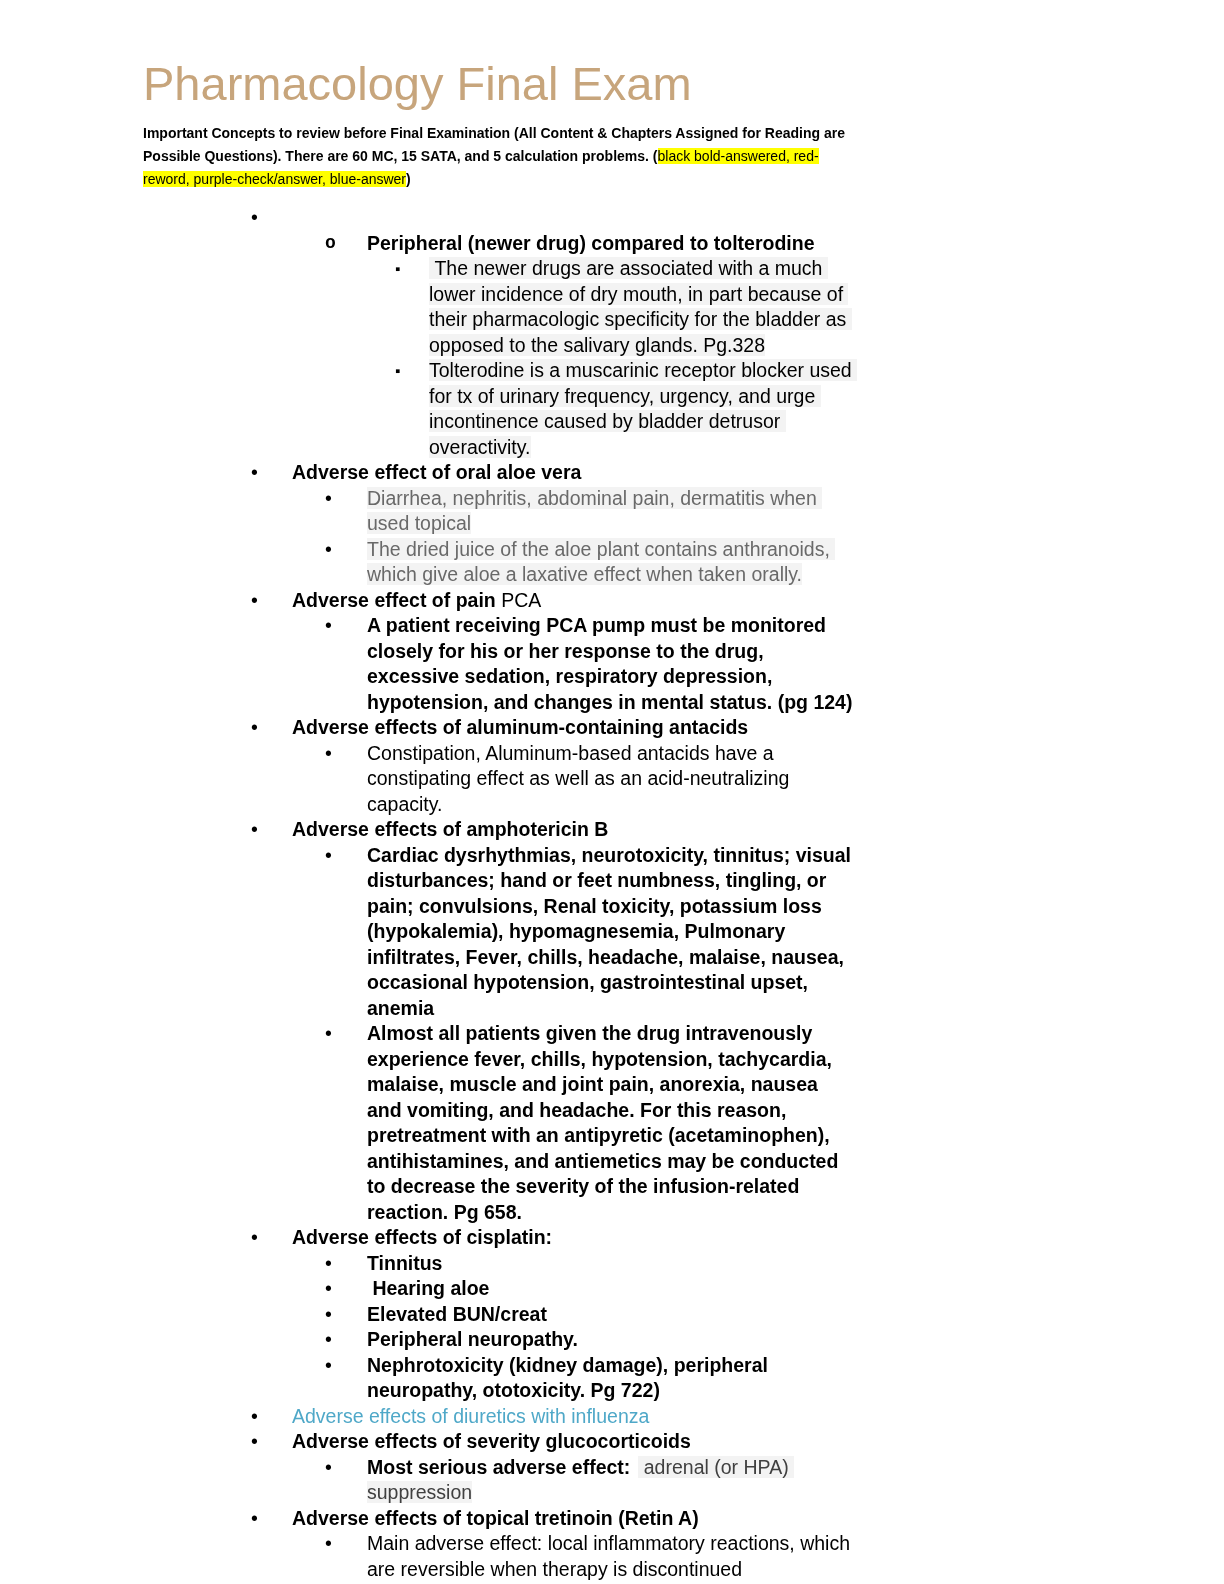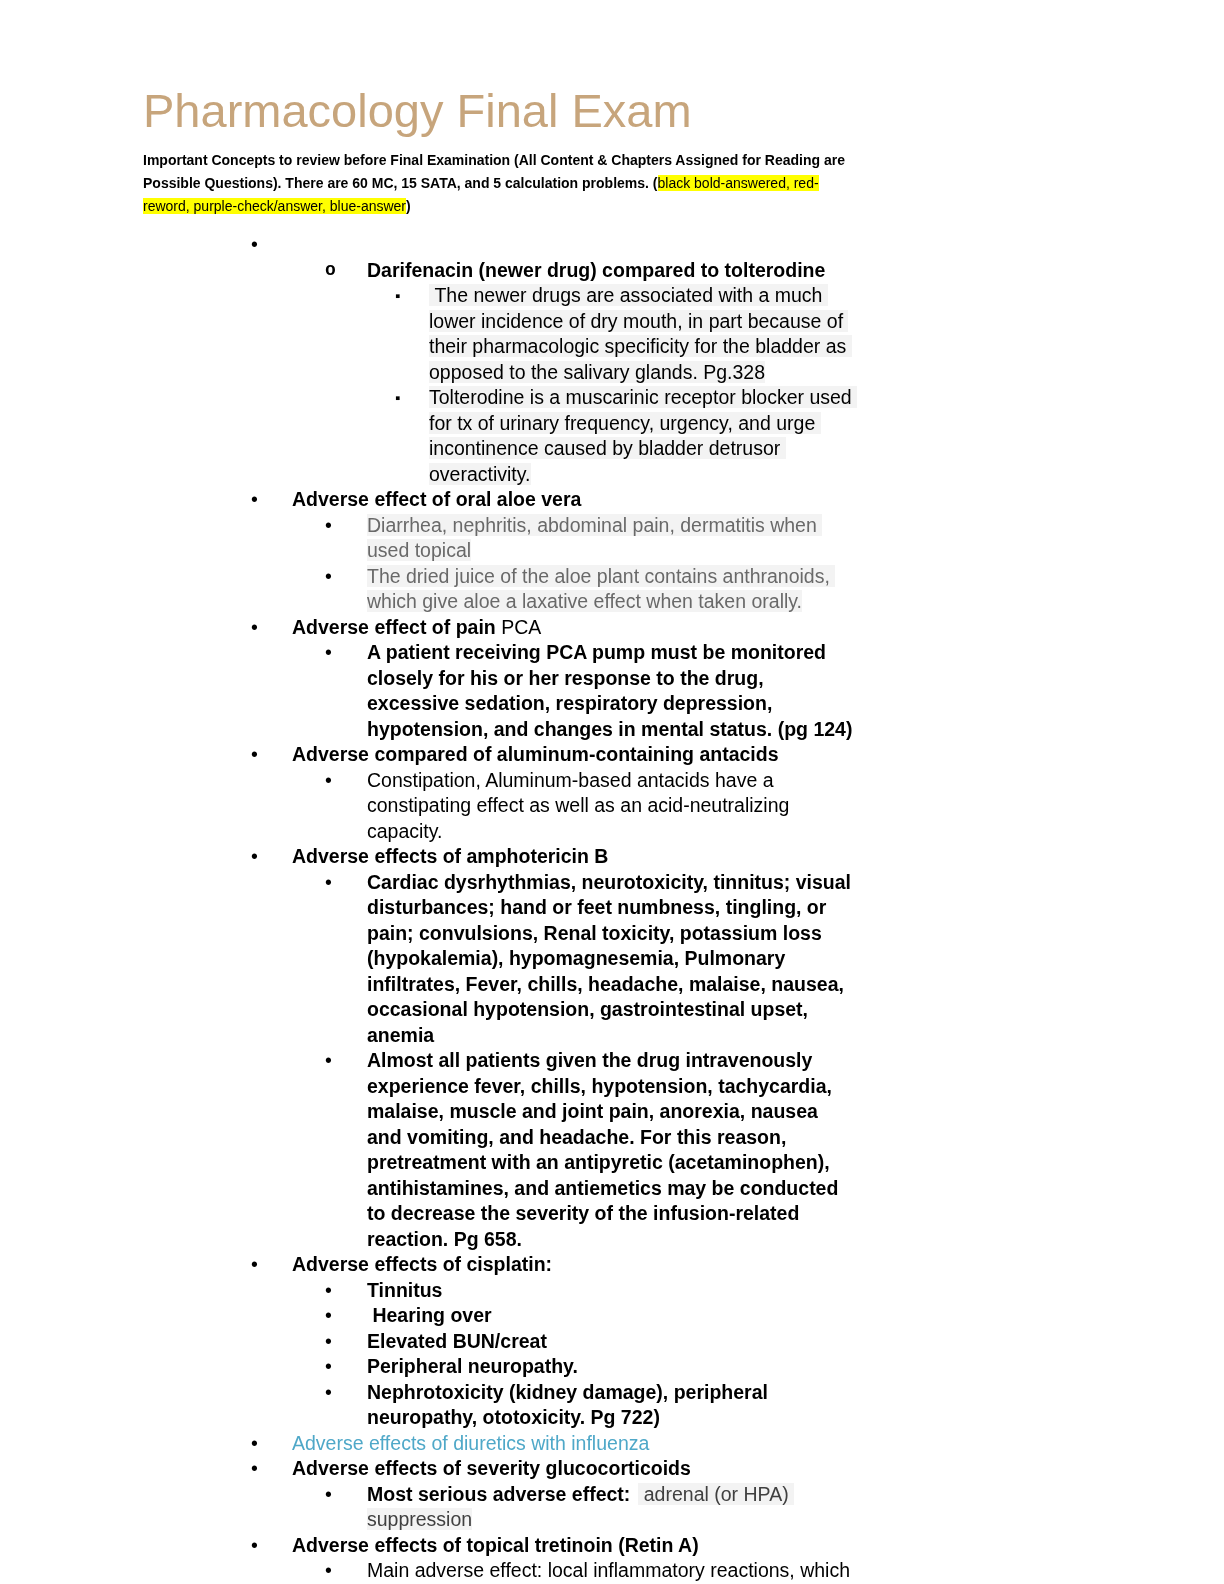--- a/index.html
+++ b/index.html
@@ -6,21 +6,21 @@
   body {
     width: 1224px; height: 1584px;
     background: var(--bg-page, #ffffff);
     color: var(--c-body, #000000);
     font-family: "Liberation Sans", "DejaVu Sans", sans-serif;
     overflow: hidden;
   }
   .page {
     box-sizing: border-box;
     width: 1000px; height: 1584px;
-    padding: 85px 143px 0 143px;
+    padding: 58px 143px 0 143px;
   }
   .doc-title {
     margin: 0;
     font-size: 47px;
     line-height: 52px;
     font-weight: 400;
     color: var(--c-title, #C7A57C);
   }
   .intro {
     margin: 12px 0 0 0;
@@ -57,21 +57,21 @@
 
 <div class="page">
   <h1 class="doc-title">Pharmacology Final Exam</h1>
   <p class="intro"><span class="seg b">Important Concepts to review before Final Examination (All Content &amp; Chapters Assigned for Reading are Possible Questions). There are 60 MC, 15 SATA, and 5 calculation problems. (</span><span class="seg hl-yellow">black bold-answered, red-reword, purple-check/answer, blue-answer</span><span class="seg b">)</span></p>
   <div class="list">
       <div class="li lvl1">
         <span class="marker m-disc">•</span>
       </div>
       <div class="li lvl2">
         <span class="marker m-o">o</span>
-        <span class="txt"><span class="seg b">Darifenacin (newer drug) compared to tolterodine</span></span>
+        <span class="txt"><span class="seg b">Peripheral (newer drug) compared to tolterodine</span></span>
       </div>
       <div class="li lvl3">
         <span class="marker m-square">▪</span>
         <span class="txt"><span class="seg hl-gray"> The newer drugs are associated with a much lower incidence of dry mouth, in part because of their pharmacologic specificity for the bladder as opposed to the salivary glands. Pg.328</span></span>
       </div>
       <div class="li lvl3">
         <span class="marker m-square">▪</span>
         <span class="txt"><span class="seg hl-gray">Tolterodine is a muscarinic receptor blocker used for tx of urinary frequency, urgency, and urge incontinence caused by bladder detrusor overactivity.</span></span>
       </div>
       <div class="li lvl1">
@@ -89,21 +89,21 @@
       <div class="li lvl1">
         <span class="marker m-disc">•</span>
         <span class="txt"><span class="seg b">Adverse effect of pain</span><span class="seg"> PCA</span></span>
       </div>
       <div class="li lvl2">
         <span class="marker m-disc">•</span>
         <span class="txt"><span class="seg b">A patient receiving PCA pump must be monitored closely for his or her response to the drug, excessive sedation, respiratory depression, hypotension, and changes in mental status. (pg 124)</span></span>
       </div>
       <div class="li lvl1">
         <span class="marker m-disc">•</span>
-        <span class="txt"><span class="seg b">Adverse compared of aluminum-containing antacids</span></span>
+        <span class="txt"><span class="seg b">Adverse effects of aluminum-containing antacids</span></span>
       </div>
       <div class="li lvl2">
         <span class="marker m-disc">•</span>
         <span class="txt"><span class="seg">Constipation, Aluminum-based antacids have a constipating effect as well as an acid-neutralizing capacity.</span></span>
       </div>
       <div class="li lvl1">
         <span class="marker m-disc">•</span>
         <span class="txt"><span class="seg b">Adverse effects of amphotericin B</span></span>
       </div>
       <div class="li lvl2">
@@ -117,21 +117,21 @@
       <div class="li lvl1">
         <span class="marker m-disc">•</span>
         <span class="txt"><span class="seg b">Adverse effects of cisplatin:</span></span>
       </div>
       <div class="li lvl2">
         <span class="marker m-disc">•</span>
         <span class="txt"><span class="seg b">Tinnitus</span></span>
       </div>
       <div class="li lvl2">
         <span class="marker m-disc">•</span>
-        <span class="txt"><span class="seg b"> Hearing over</span></span>
+        <span class="txt"><span class="seg b"> Hearing aloe</span></span>
       </div>
       <div class="li lvl2">
         <span class="marker m-disc">•</span>
         <span class="txt"><span class="seg b">Elevated BUN/creat</span></span>
       </div>
       <div class="li lvl2">
         <span class="marker m-disc">•</span>
         <span class="txt"><span class="seg b">Peripheral neuropathy.</span></span>
       </div>
       <div class="li lvl2">

